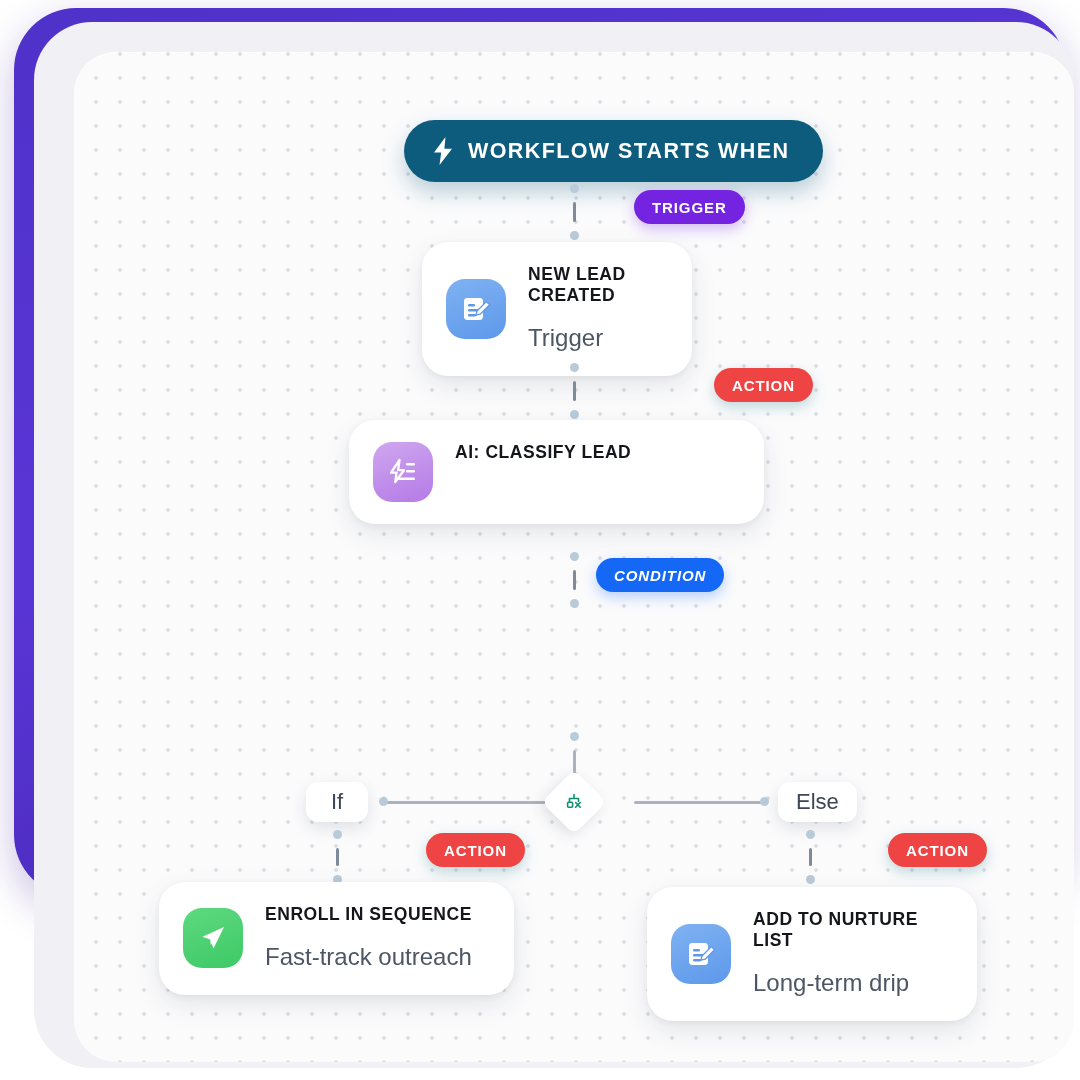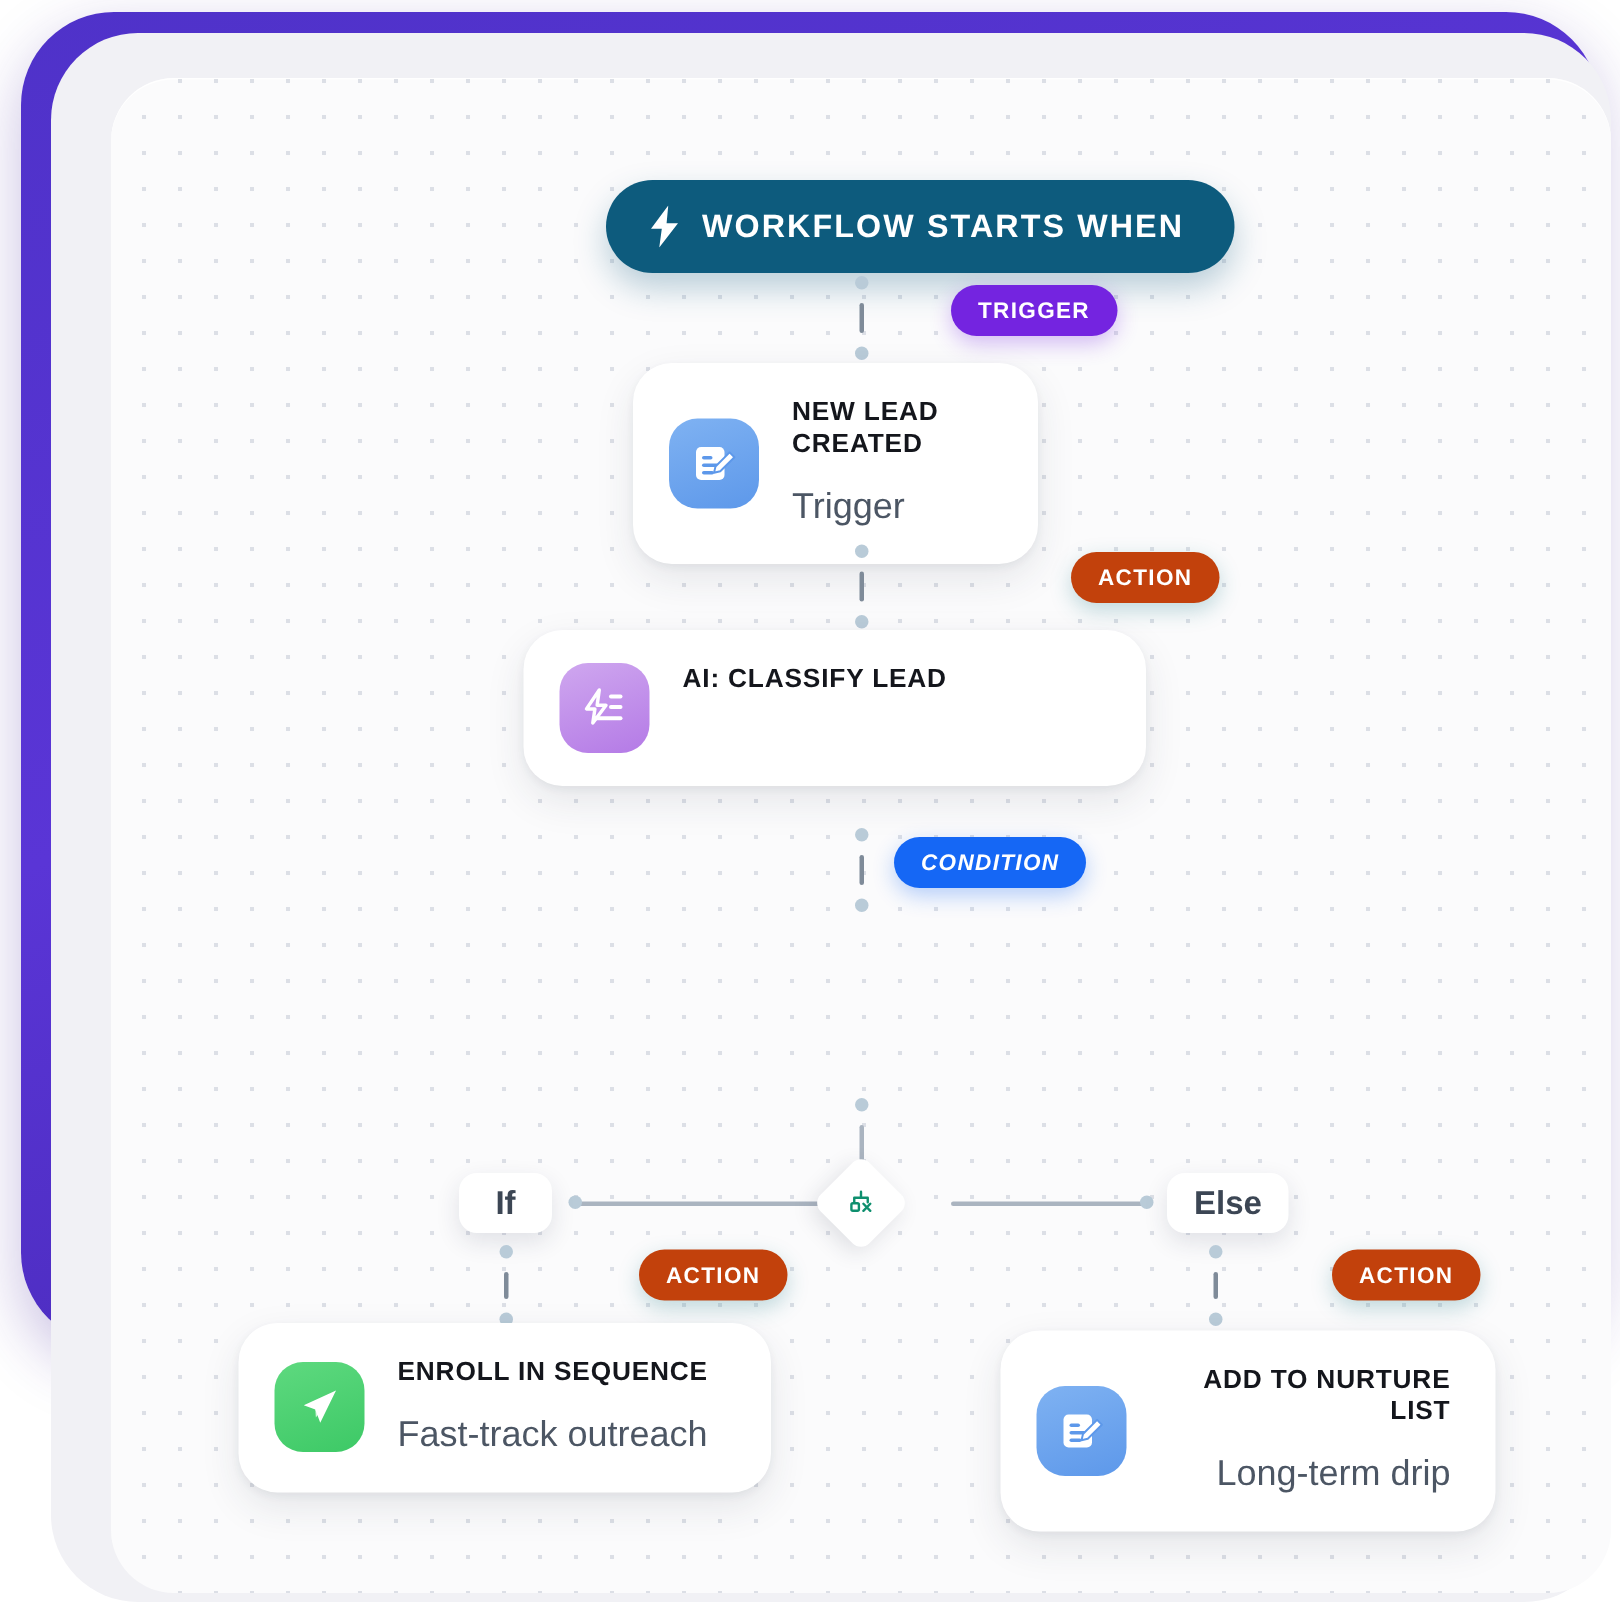--- a/index.html
+++ b/index.html
@@ -60,21 +60,21 @@
   }
 
   .badge {
     display: inline-flex; align-items: center; justify-content: center;
     height: 34px; padding: 0 18px;
     border-radius: 18px;
     color: #fff; font-size: 15px; font-weight: 700; letter-spacing: .9px;
   }
   .badge.trigger   { background: #7424e0; box-shadow: 0 5px 14px rgba(116,36,224,.30); }
   .badge.condition { background: #1567f5; box-shadow: 0 5px 14px rgba(21,103,245,.30); }
-  .badge.action    { background: #c2410c; box-shadow: 0 5px 14px rgba(37,127,138,.28); }
+  .badge.action    { background: #ef4444; box-shadow: 0 5px 14px rgba(37,127,138,.28); }
 
   .node-card {
     display: flex; align-items: center; gap: 22px;
     background: #ffffff;
     border-radius: 26px;
     padding: 22px 30px 22px 24px;
     box-shadow: 0 10px 26px rgba(35,45,70,.10), 0 2px 6px rgba(35,45,70,.06);
   }
   .node-icon {
     flex: none;
@@ -106,21 +106,21 @@
   }
   .hline { height: 2.5px; background: #aab4c0; border-radius: 2px; }
   .endcap {
     width: 9px; height: 9px; border-radius: 50%; background: #b9cbd8;
   }
 
   .branch-pill {
     display: inline-flex; align-items: center; justify-content: center;
     height: 40px; min-width: 62px; padding: 0 18px;
     background: #ffffff; border-radius: 12px;
-    color: #3c4654; font-size: 22px; font-weight: 700;
+    color: #3c4654; font-size: 22px; font-weight: 400;
     box-shadow: 0 6px 16px rgba(35,45,70,.12);
   }
 
   .diamond {
     width: 46px; height: 46px;
     background: #ffffff;
     transform: rotate(45deg);
     border-radius: 8px;
     box-shadow: 0 5px 14px rgba(35,45,70,.13);
     display: flex; align-items: center; justify-content: center;
@@ -253,21 +253,21 @@
             <path d="M28 6 L6.5 15.8 L14.2 18.6 L17.5 27.5 Z" fill="#ffffff"></path>
             <path d="M28 6 L14.2 18.6 L14.6 24 Z" fill="#ffffff" opacity=".78"></path>
           </svg>
         </div>
         <div class="node-text">
           <div class="node-title">ENROLL IN SEQUENCE</div>
           <div class="node-sub">Fast-track outreach</div>
         </div>
       </div>
 
-      <div class="abs node-card" style="left:593px; top:835px; width:330px;text-align:right;">
+      <div class="abs node-card" style="left:573px; top:835px; width:330px;">
         <div class="node-icon blue">
           <svg width="34" height="34" viewBox="0 0 34 34" aria-hidden="true">
             <rect x="5" y="6" width="19" height="22" rx="3.4" fill="#ffffff"></rect>
             <rect x="9" y="12" width="7" height="2.4" rx="1.2" fill="#5d98ea"></rect>
             <rect x="9" y="17" width="11" height="2.4" rx="1.2" fill="#5d98ea"></rect>
             <rect x="9" y="22" width="8" height="2.4" rx="1.2" fill="#5d98ea"></rect>
             <path d="M27.4 9.6 l3.2 3.2 -9.4 9.4 -4.2 1 1 -4.2 Z" fill="#ffffff" stroke="#5d98ea" stroke-width="1.3" stroke-linejoin="round"></path>
           </svg>
         </div>
         <div class="node-text">

